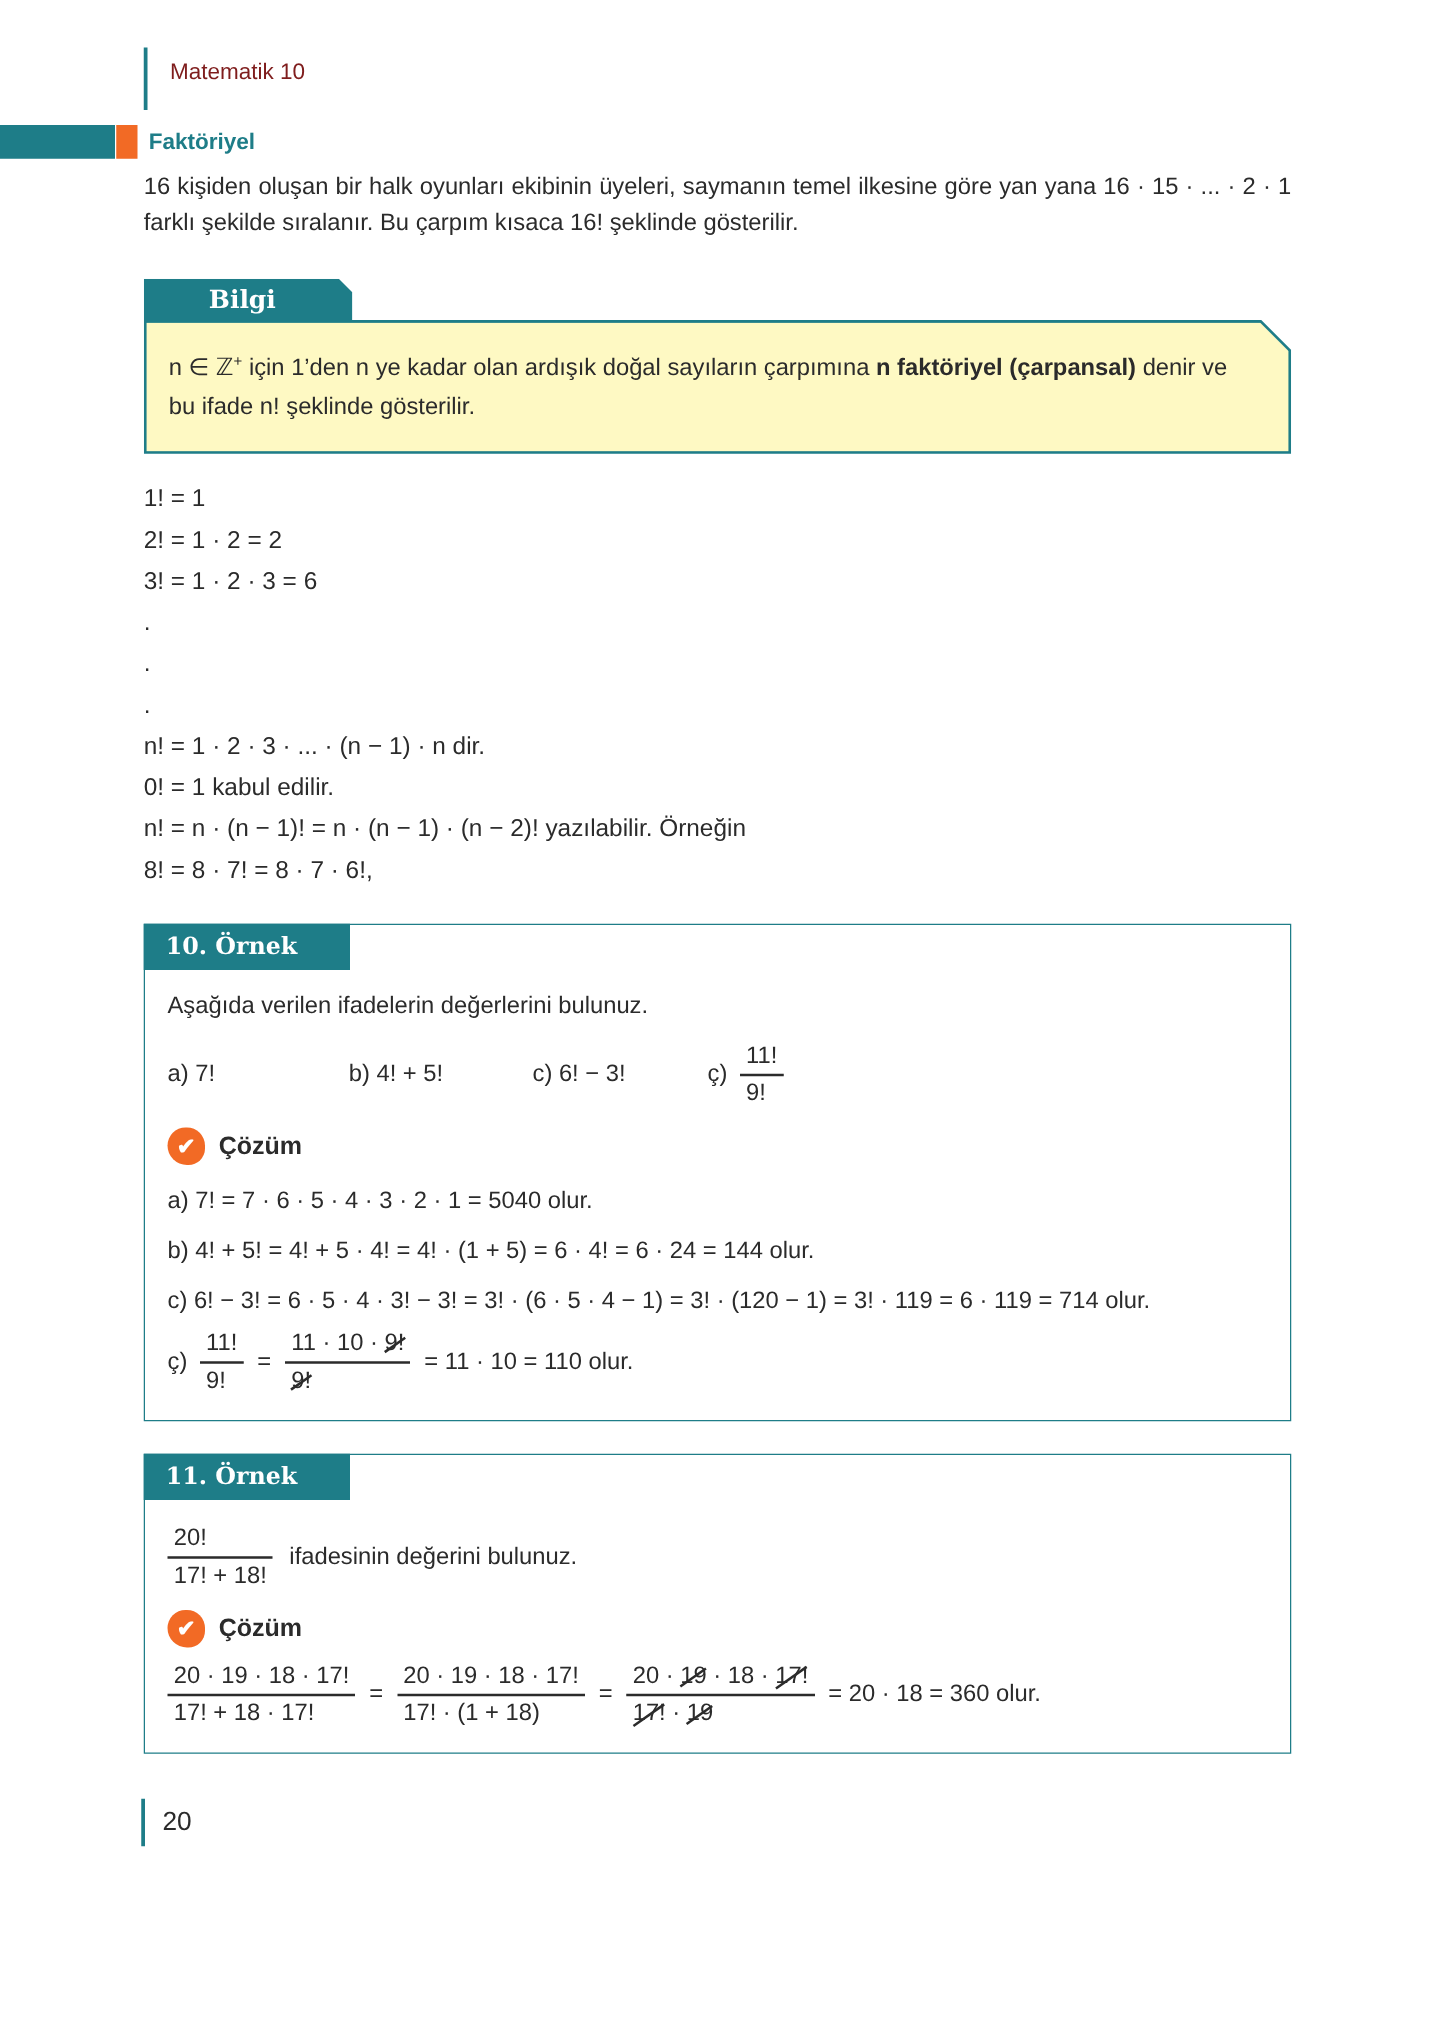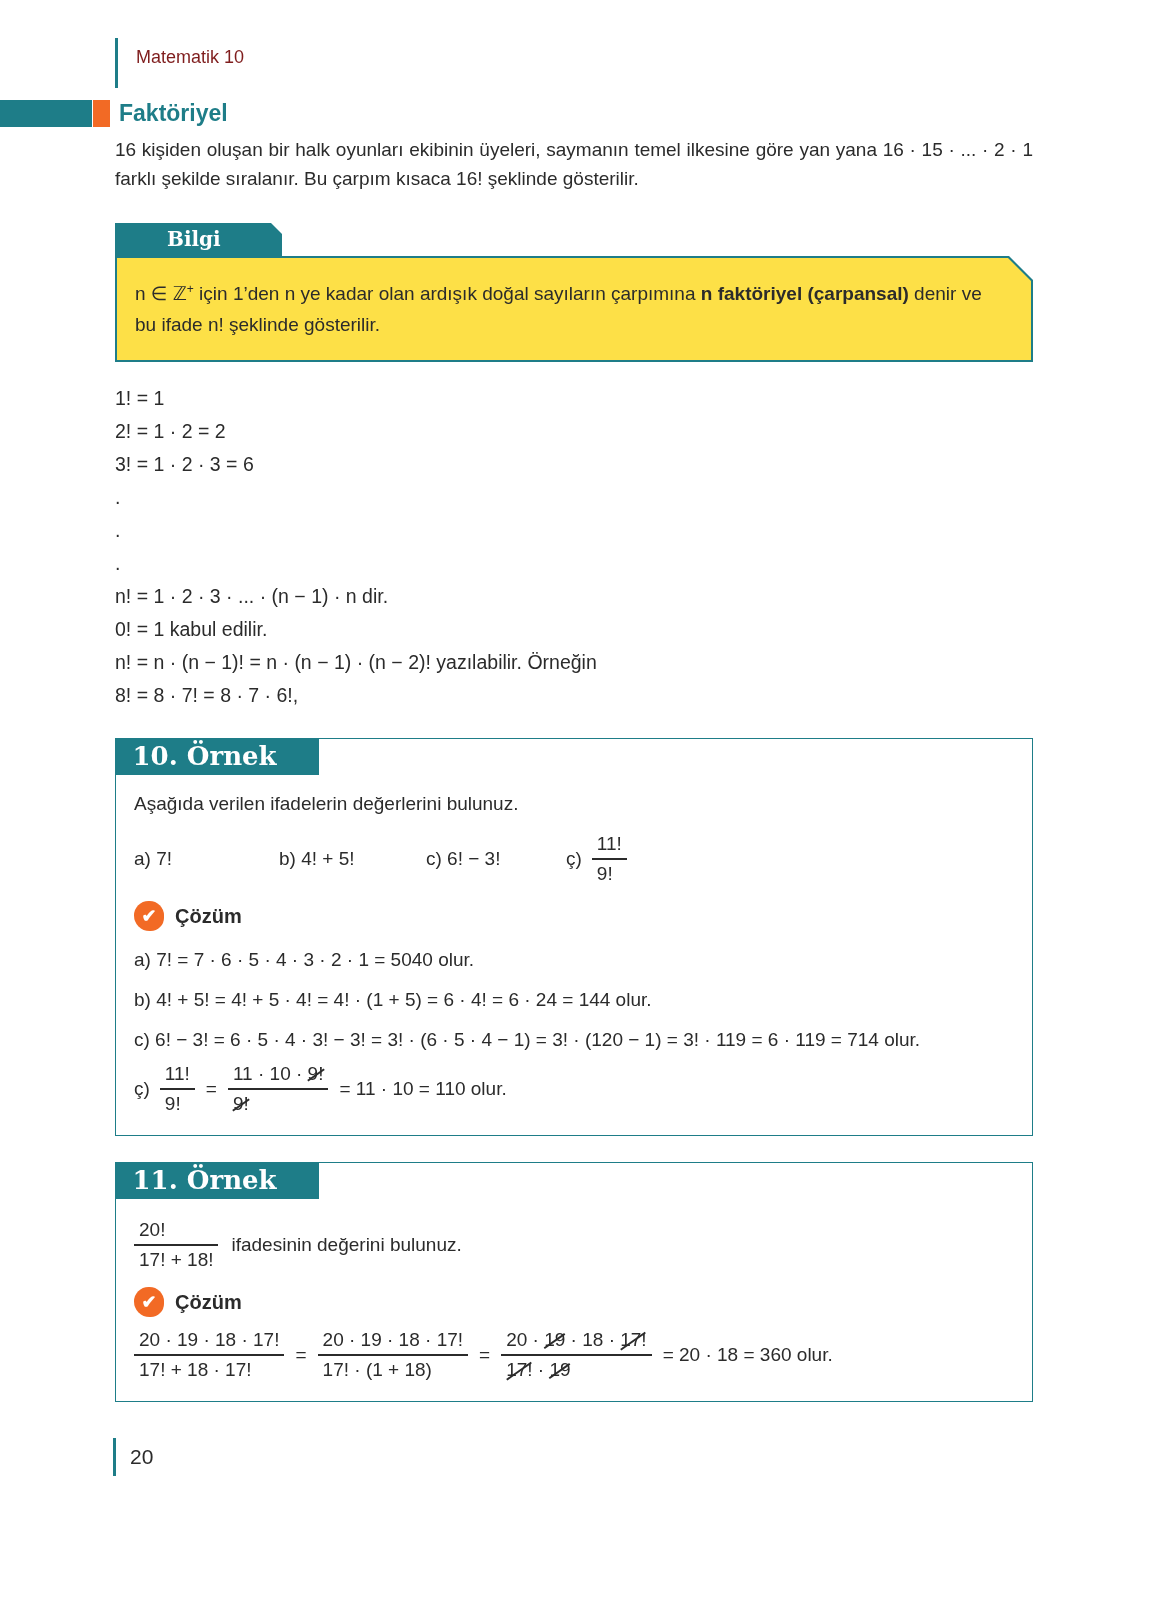--- a/index.html
+++ b/index.html
@@ -15,56 +15,56 @@
 
   
   .doc-header { display:flex; margin-top:38px; height:50px; }
   .header-rule { width:3px; height:50px; background:#1e7d88; }
   .header-label { margin-left:18px; padding-top:9px; color:#7f1d1d; font-size:18px; }
 
   
   .title-row { display:flex; align-items:center; margin-left:-115px; margin-top:12px; }
   .title-bar-teal { width:92px; height:27px; background:#1e7d88; }
   .title-bar-orange { width:17px; height:27px; background:#f26a25; margin-left:1px; }
-  .page-title { margin-left:9px; font-size:23px; font-weight:bold; color:#1e7d88; }
+  .page-title { margin-left:9px; font-size:18px; font-weight:bold; color:#1e7d88; }
 
   .intro-p1 { margin:8px 0 0 0; font-size:19px; line-height:29px; text-align:justify; }
   .intro-p2 { margin:10px 0 0 0; font-size:19px; line-height:28px; }
 
   
   .bilgi { margin-top:30px; }
   .bilgi-tab {
     position:relative; z-index:2;
     width:167px; height:33px; box-sizing:border-box;
     background:#1e7d88; color:#ffffff;
     font-family:"DejaVu Serif", serif; font-weight:bold; font-size:20px;
     line-height:33px; padding-left:52px;
     clip-path: polygon(0 0, calc(100% - 11px) 0, 100% 11px, 100% 100%, 0 100%);
   }
   .bilgi-outer {
     background:#1e7d88; padding:2px;
     clip-path: polygon(0 0, calc(100% - 24px) 0, 100% 24px, 100% 100%, 0 100%);
   }
   .bilgi-inner {
-    background:#fde047; padding:16px 26px 20px 18px;
+    background:#fef9c3; padding:16px 26px 20px 18px;
     font-size:19px; line-height:31px;
     clip-path: polygon(0 0, calc(100% - 23px) 0, 100% 23px, 100% 100%, 0 100%);
   }
   .bilgi-inner sup { font-size:12px; }
 
   
   .equations { margin-top:20px; }
   .eq-line { font-size:19.5px; height:33px; display:flex; align-items:center; }
 
   
   .ornek { position:relative; margin-top:26px; border:1.5px solid #1e7d88; }
   .ornek-tab {
     position:absolute; top:-1.5px; left:-1.5px; height:37px;
     background:#1e7d88; color:#ffffff;
-    font-family:"DejaVu Serif", serif; font-weight:bold; font-size:26px;
+    font-family:"DejaVu Serif", serif; font-weight:bold; font-size:19px;
     line-height:37px; padding:0 42px 0 18px;
   }
   .ornek-content { padding:50px 20px 20px 18px; }
   .prompt { margin:4px 0 0 0; font-size:19px; }
 
   .items-row { display:flex; align-items:center; margin-top:18px; font-size:19px; }
   .it-a { width:145px; }
   .it-b { width:147px; }
   .it-c { width:140px; }
   .it-c2 { display:flex; align-items:center; }

